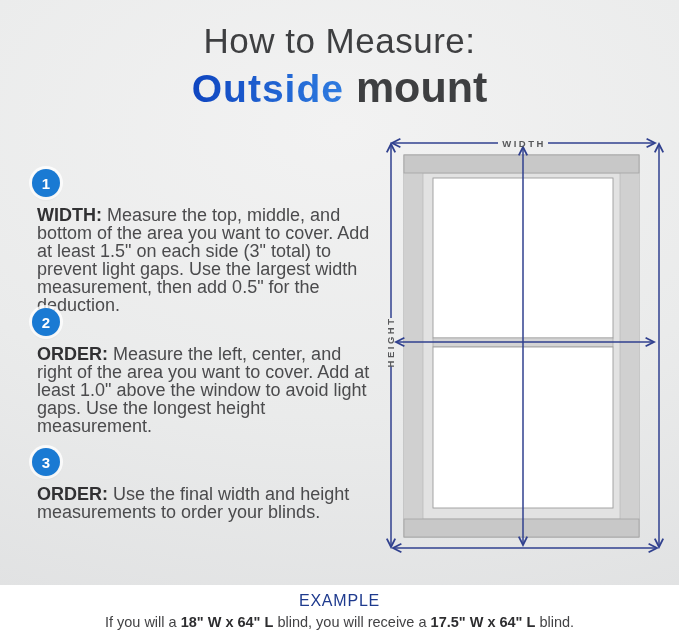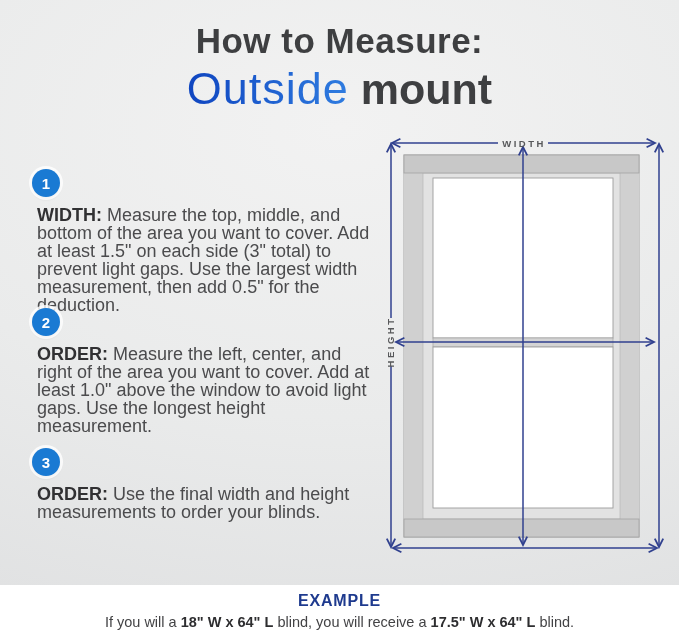--- a/index.html
+++ b/index.html
@@ -24,28 +24,28 @@
   
   .header {
     position: absolute;
     top: 22px; left: 0;
     width: 100%;
     text-align: center;
     line-height: 1.1;
   }
   .title-line1 {
     font-size: 35px;
-    font-weight: bold;
+    font-weight: normal;
     letter-spacing: 0.5px;
     color: #3e3f41;
   }
   .title-line2 { margin-top: 3px; }
   .title-accent {
-    font-size: 45px;
-    font-weight: normal;
+    font-size: 39px;
+    font-weight: bold;
     letter-spacing: 1px;
     color: #1857d0;
     background: linear-gradient(90deg, #0f45c0 0%, #2f7ce0 100%);
     -webkit-background-clip: text;
     background-clip: text;
     -webkit-text-fill-color: transparent;
     vertical-align: baseline;
   }
   .title-rest {
     font-size: 43px;
@@ -91,21 +91,21 @@
     position: absolute;
     left: 0; bottom: 0;
     width: 100%;
     height: 59px;
     background: #ffffff;
     text-align: center;
     padding-top: 7px;
   }
   .example-heading {
     font-size: 16px;
-    font-weight: bold;
+    font-weight: normal;
     letter-spacing: 0.8px;
     color: #1e3a8e;
   }
   .example-line {
     margin-top: 4px;
     font-size: 14.5px;
     color: #434345;
   }
   .example-line b { color: #2e2e30; }
 </style>

